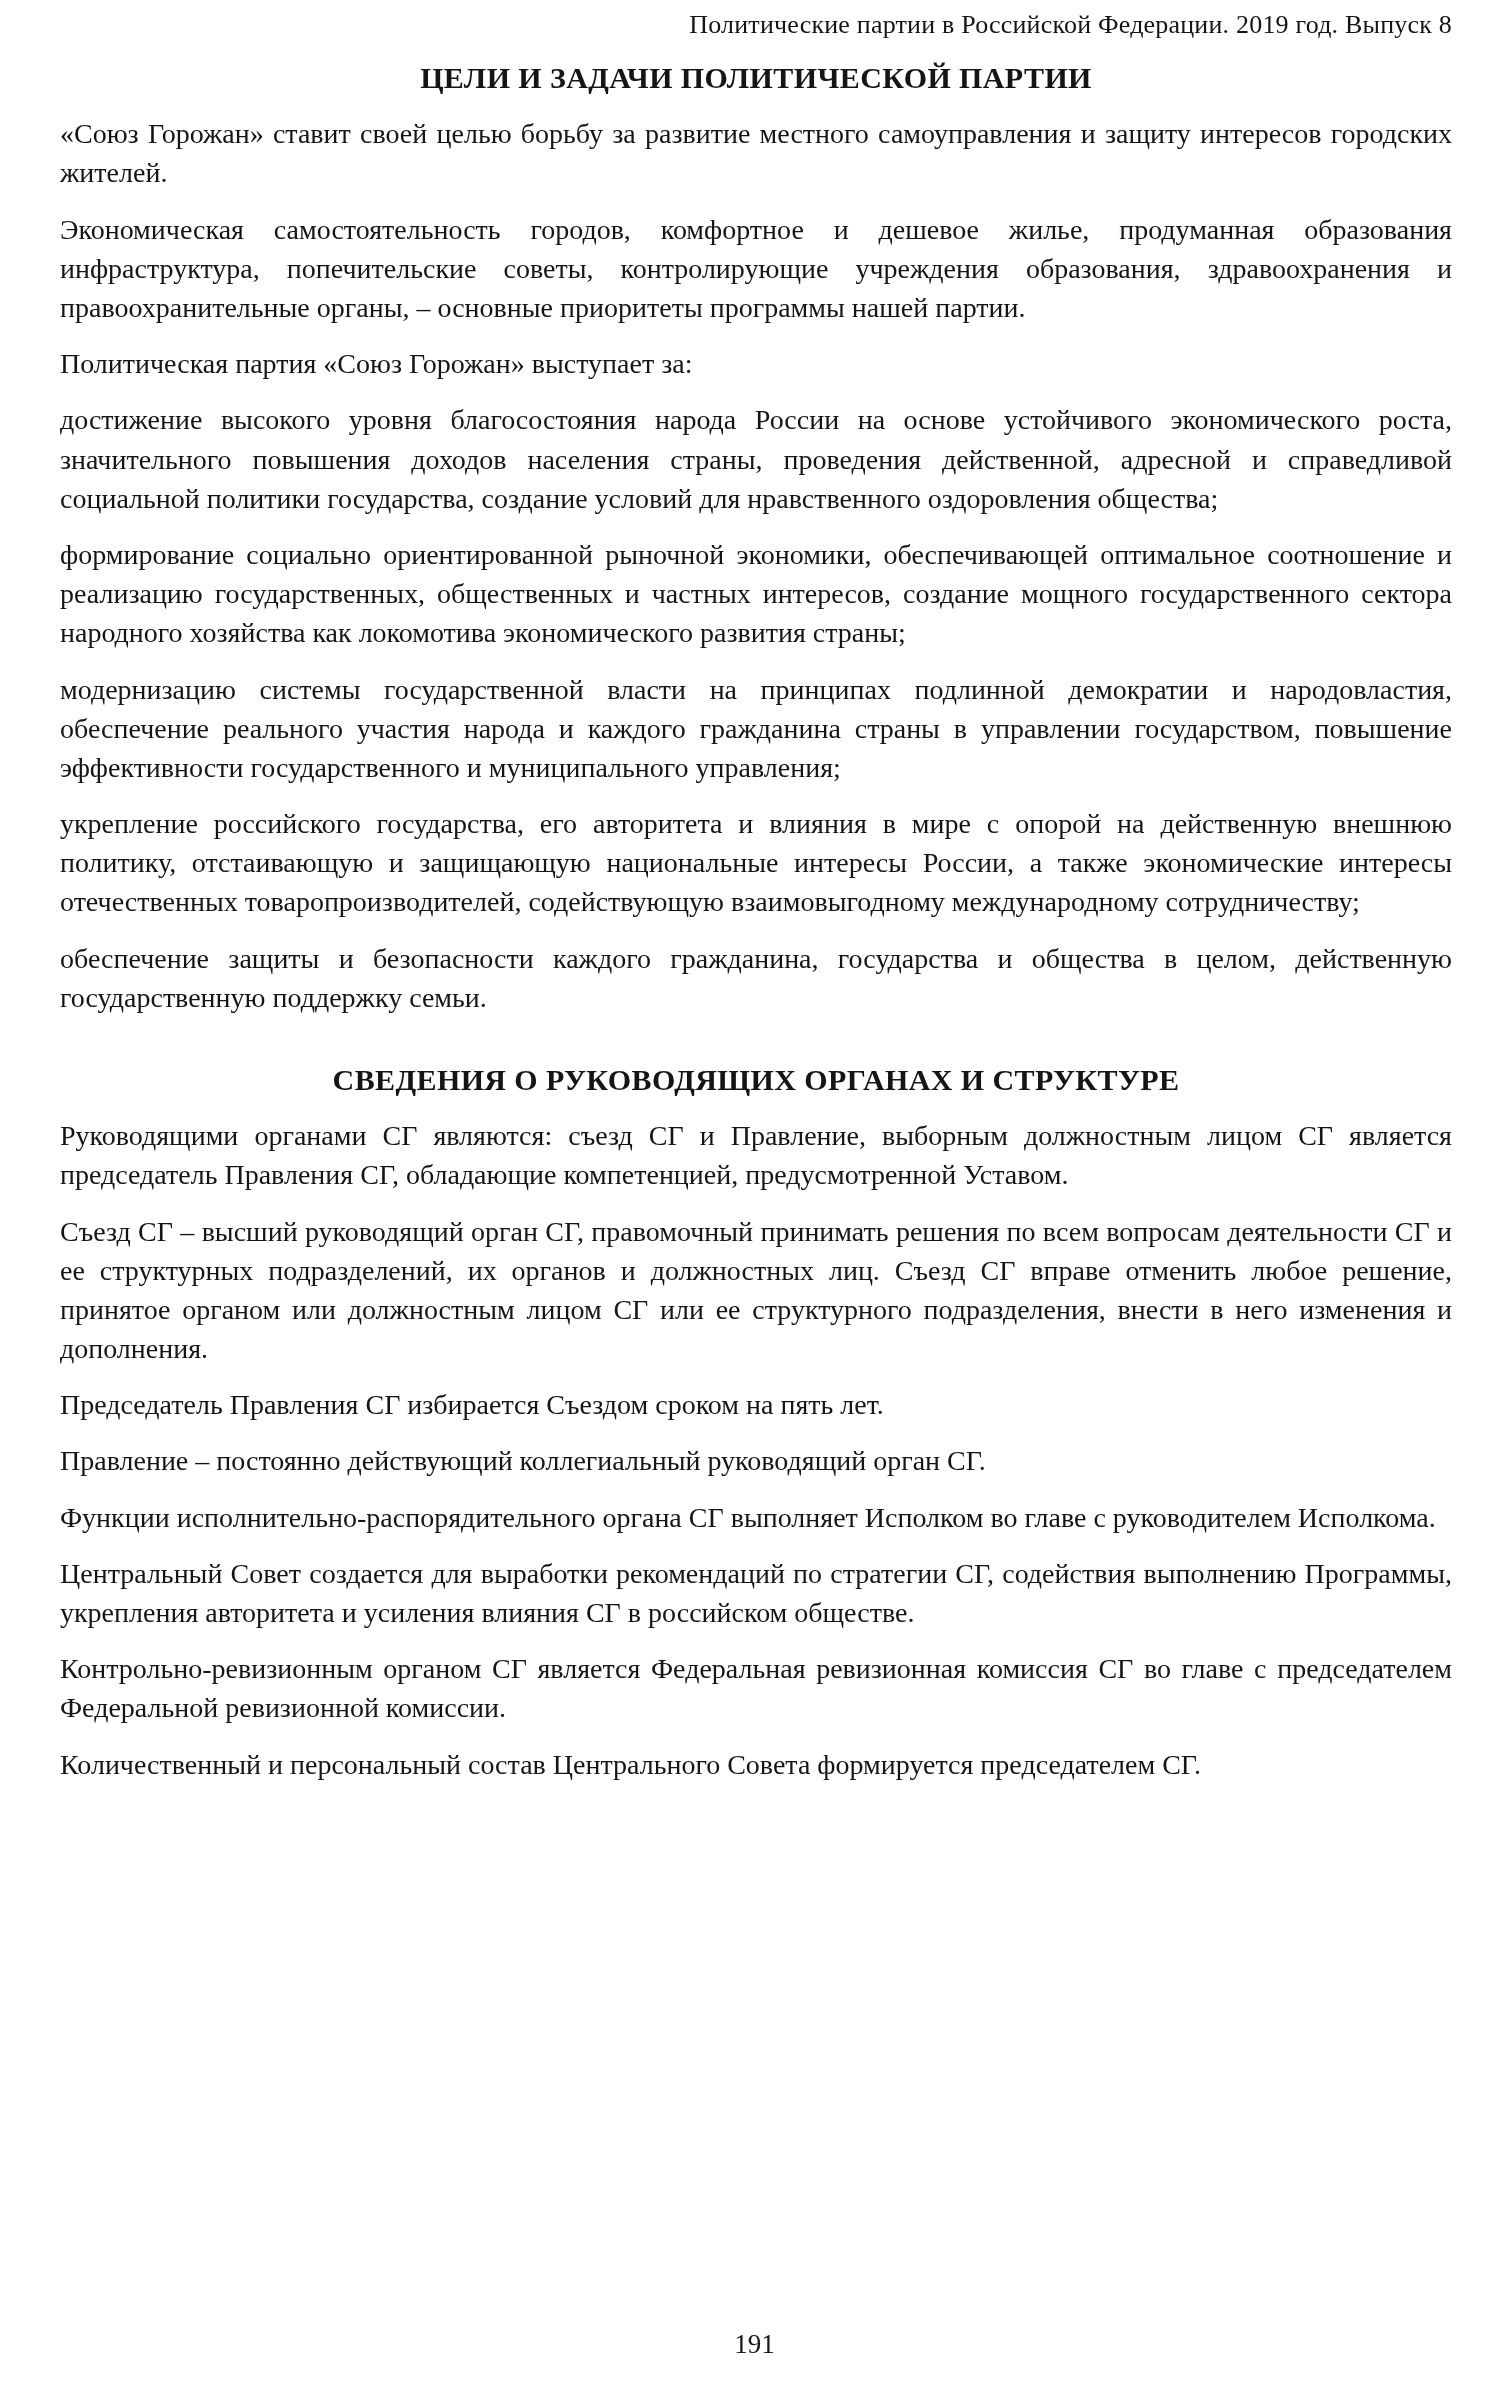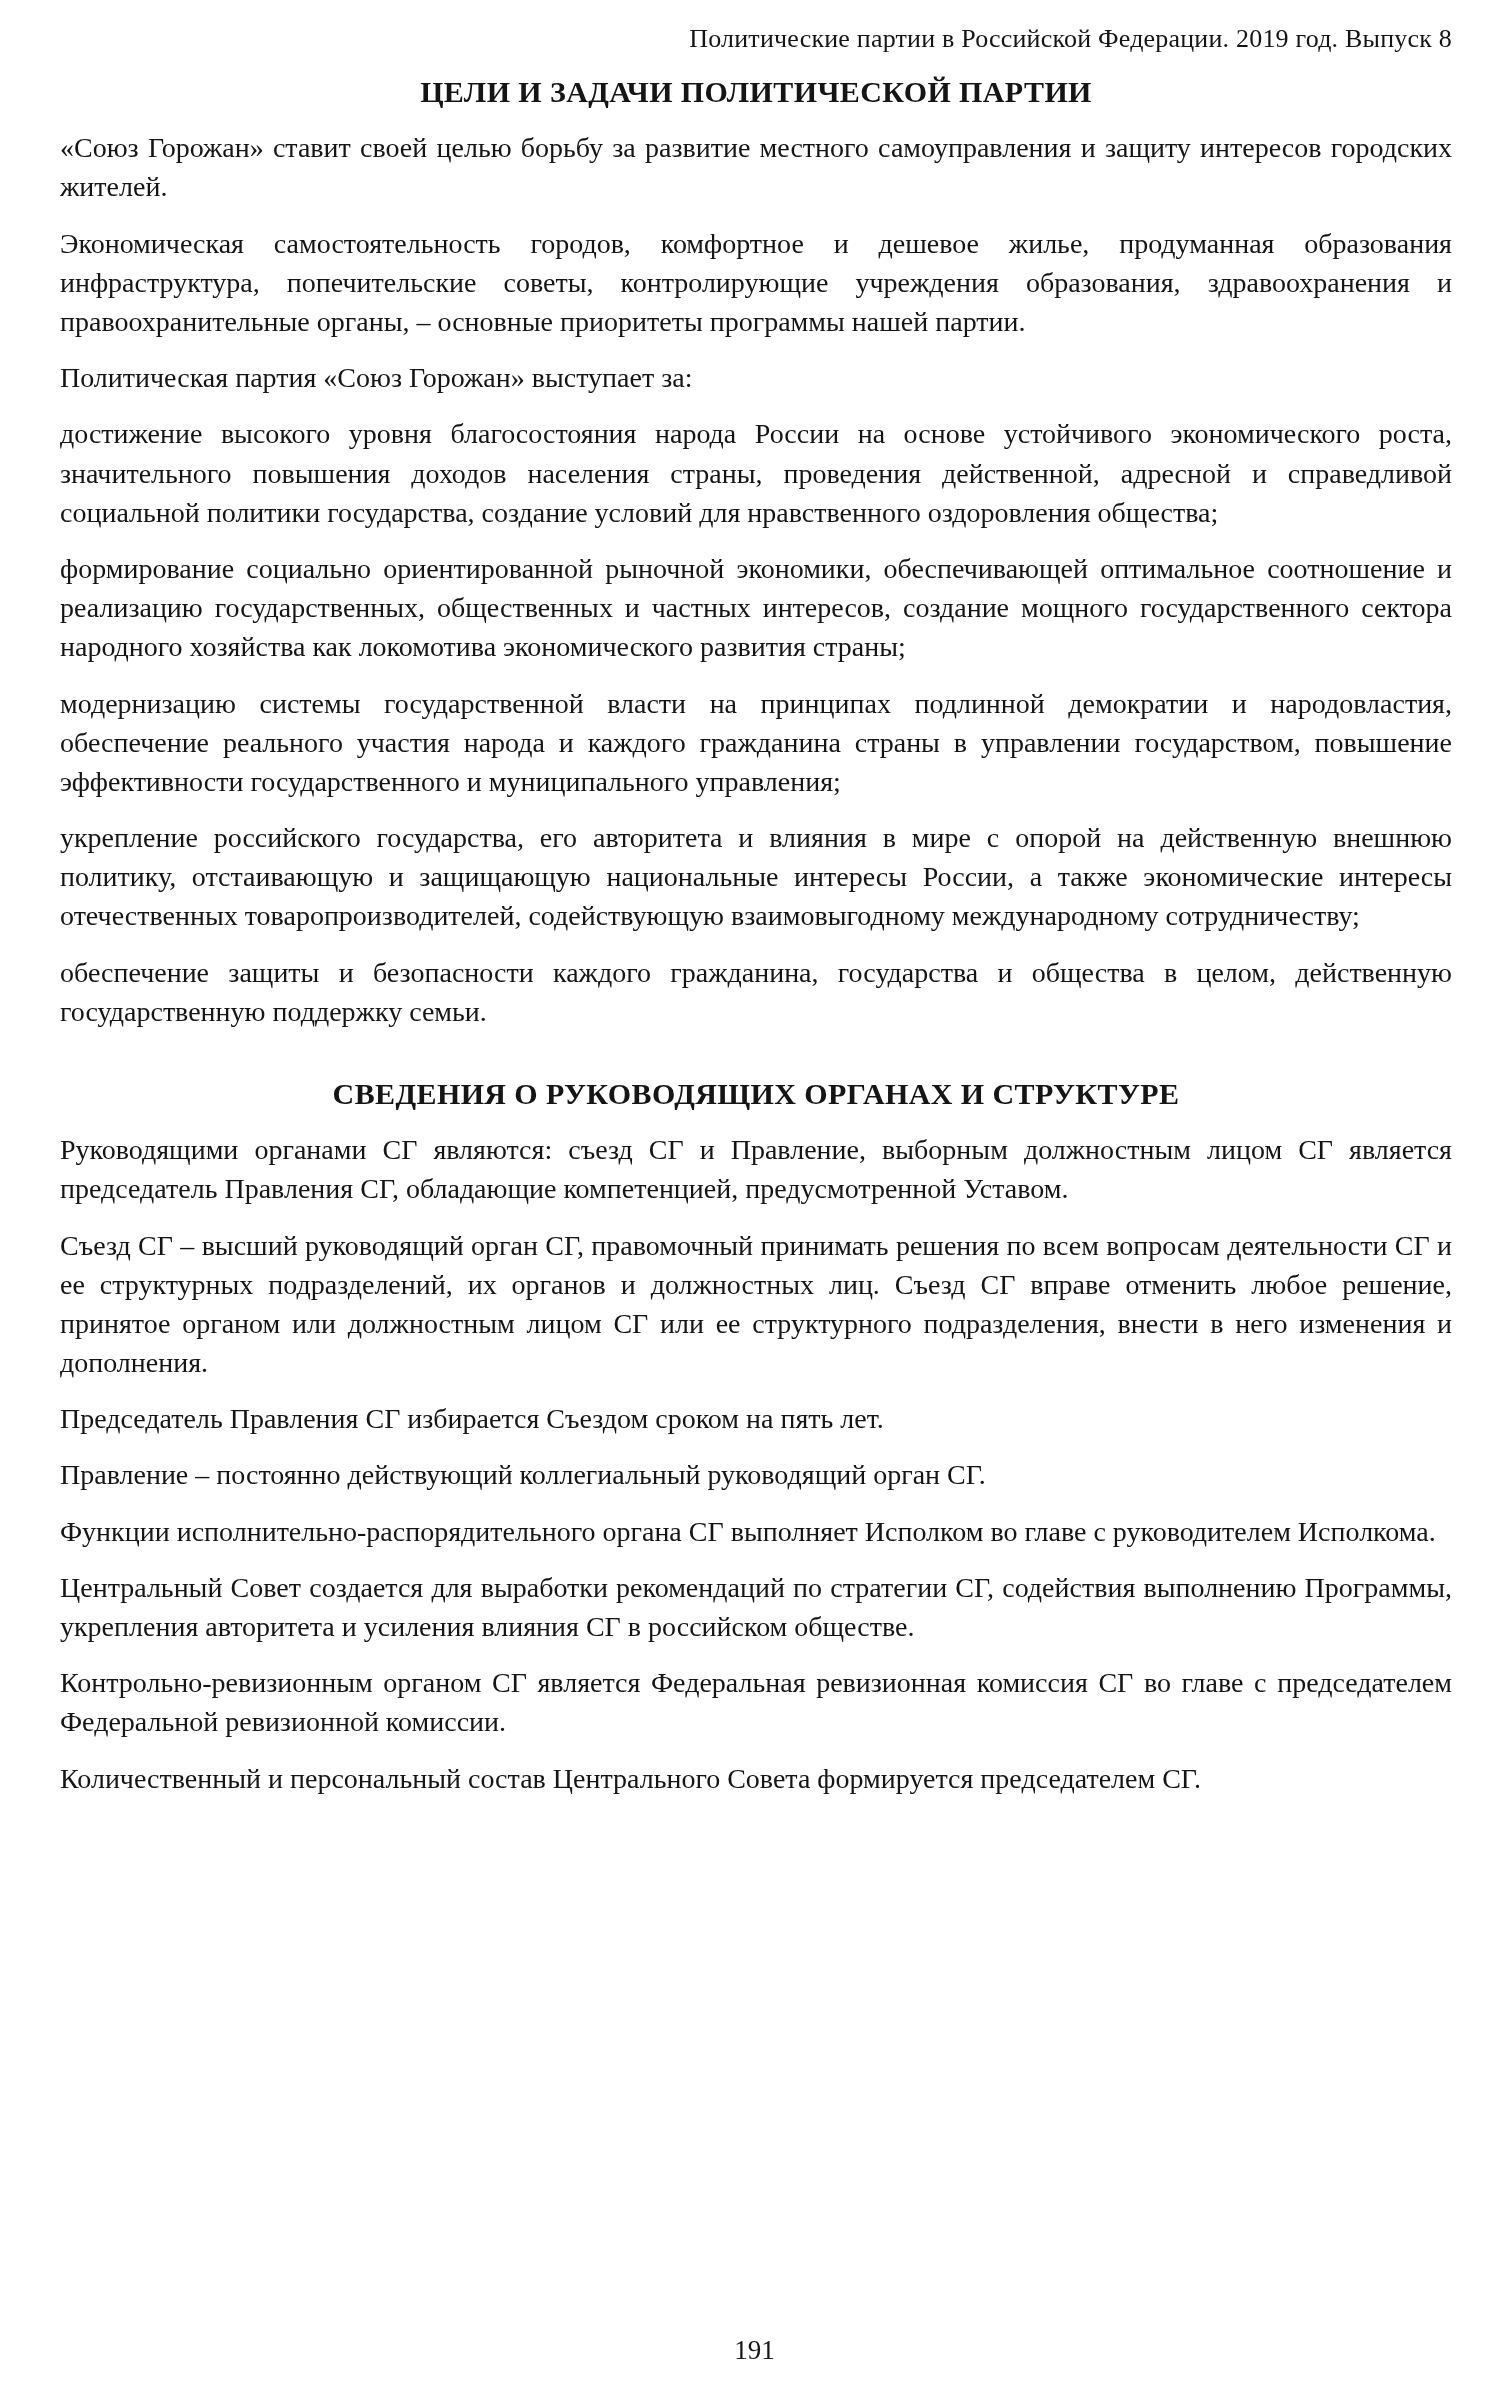--- a/index.html
+++ b/index.html
@@ -8,21 +8,21 @@
     width: 1509px;
     height: 2401px;
     position: relative;
     font-family: "Liberation Serif", "DejaVu Serif", serif;
     color: #151515;
     overflow: hidden;
   }
   .page {
     position: absolute;
     inset: 0;
-    padding: 23px 57px 0 60px;
+    padding: 9px 57px 0 60px;
   }
   .running-header {
     font-size: 26px;
     line-height: 1.2;
     text-align: right;
     margin-bottom: 16.3px;
     letter-spacing: 0.2px;
   }
   .section-title {
     font-size: 30px;
@@ -38,21 +38,21 @@
   .body-para {
     font-size: 28px;
     line-height: 1.40;
     text-align: justify;
     margin-bottom: 17px;
     hyphens: auto;
     -webkit-hyphens: auto;
   }
   .page-number {
     position: absolute;
-    bottom: 35px;
+    bottom: 41px;
     left: 0;
     width: 100%;
     text-align: center;
     font-size: 27px;
   }
 </style>
 </head>
 <body>
 
 <div class="page">

